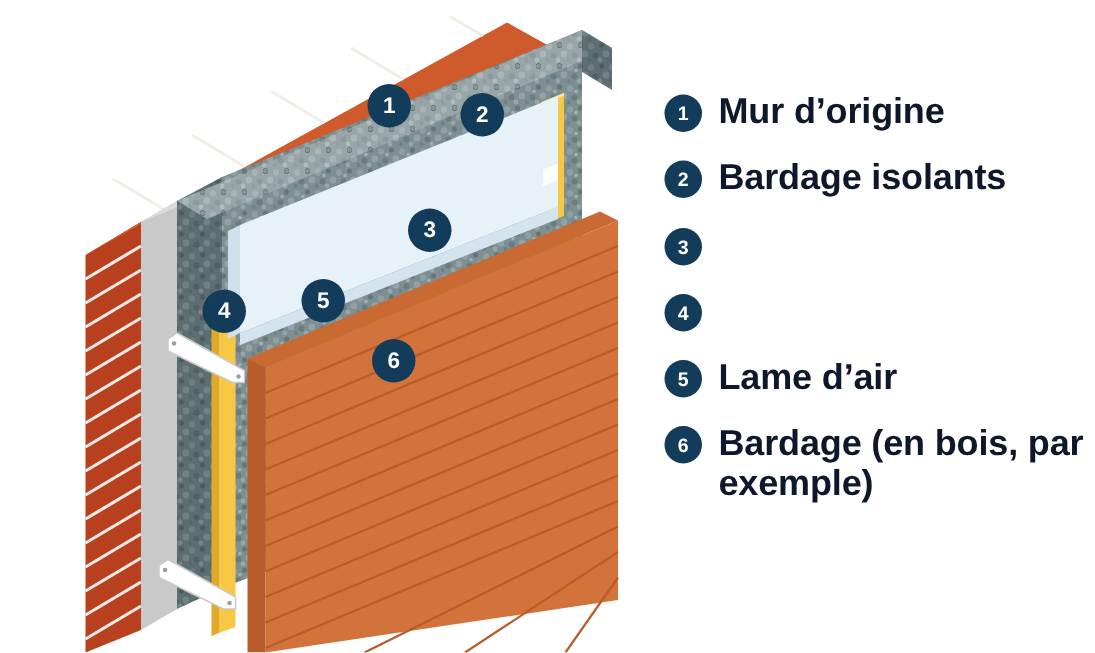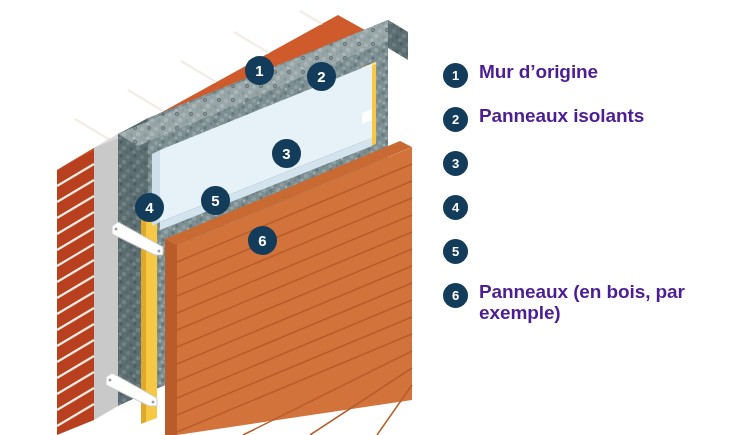--- a/index.html
+++ b/index.html
@@ -40,22 +40,22 @@
   .lbadge{
     flex:0 0 auto;
     width:25px;height:25px;border-radius:50%;
     background:#123c5a;color:#fff;
     font-size:13px;font-weight:bold;
     display:flex;align-items:center;justify-content:center;
     line-height:1;margin-right:11px;margin-top:1px;
     user-select:none;
   }
   .llabel{
-    color:#4c1d95;
-    font-size:19px;
+    color:#0f172a;
+    font-size:24px;
     font-weight:bold;
     line-height:1.1;
     letter-spacing:-0.1px;
   }
 </style>
 </head>
 <body>
 
 <div id="root">
 
@@ -245,43 +245,44 @@
       <div class="lbadge">
         <span>1</span>
       </div>
       <div class="llabel">Mur d’origine</div>
     </div>
 
     <div class="legend-row">
       <div class="lbadge">
         <span>2</span>
       </div>
-      <div class="llabel">Panneaux isolants</div>
+      <div class="llabel">Bardage isolants</div>
     </div>
 
     <div class="legend-row">
       <div class="lbadge">
         <span>3</span>
       </div>
     </div>
 
     <div class="legend-row">
       <div class="lbadge">
         <span>4</span>
       </div>
     </div>
 
     <div class="legend-row">
       <div class="lbadge">
         <span>5</span>
       </div>
+      <div class="llabel">Lame d’air</div>
     </div>
 
     <div class="legend-row">
       <div class="lbadge">
         <span>6</span>
       </div>
-      <div class="llabel">Panneaux (en bois, par exemple)</div>
+      <div class="llabel">Bardage (en bois, par exemple)</div>
     </div>
 
   </div>
 
 </div>
 
 </body></html>

